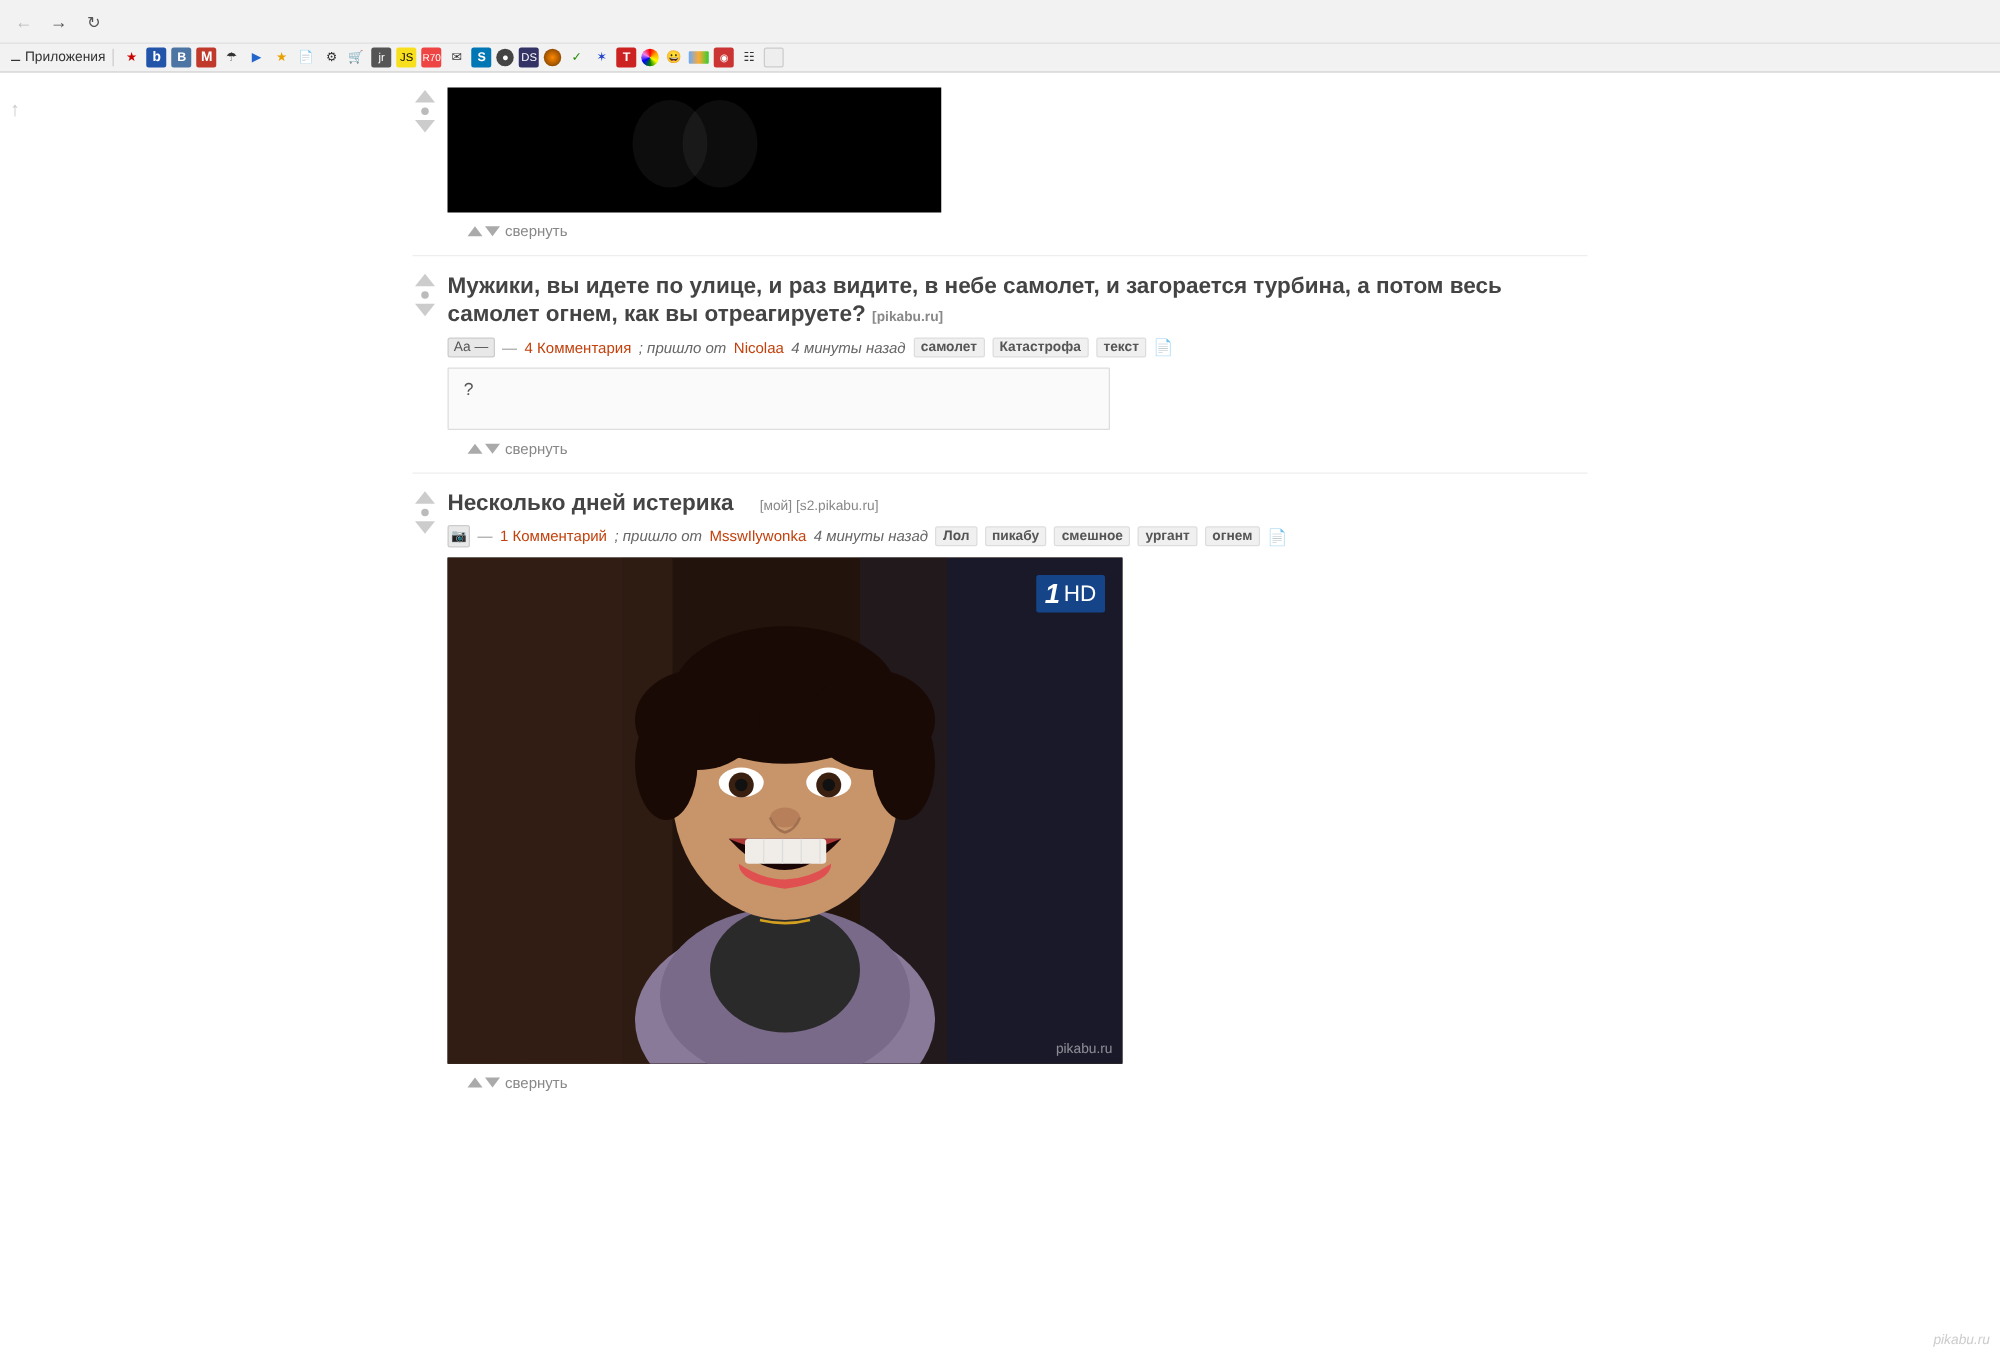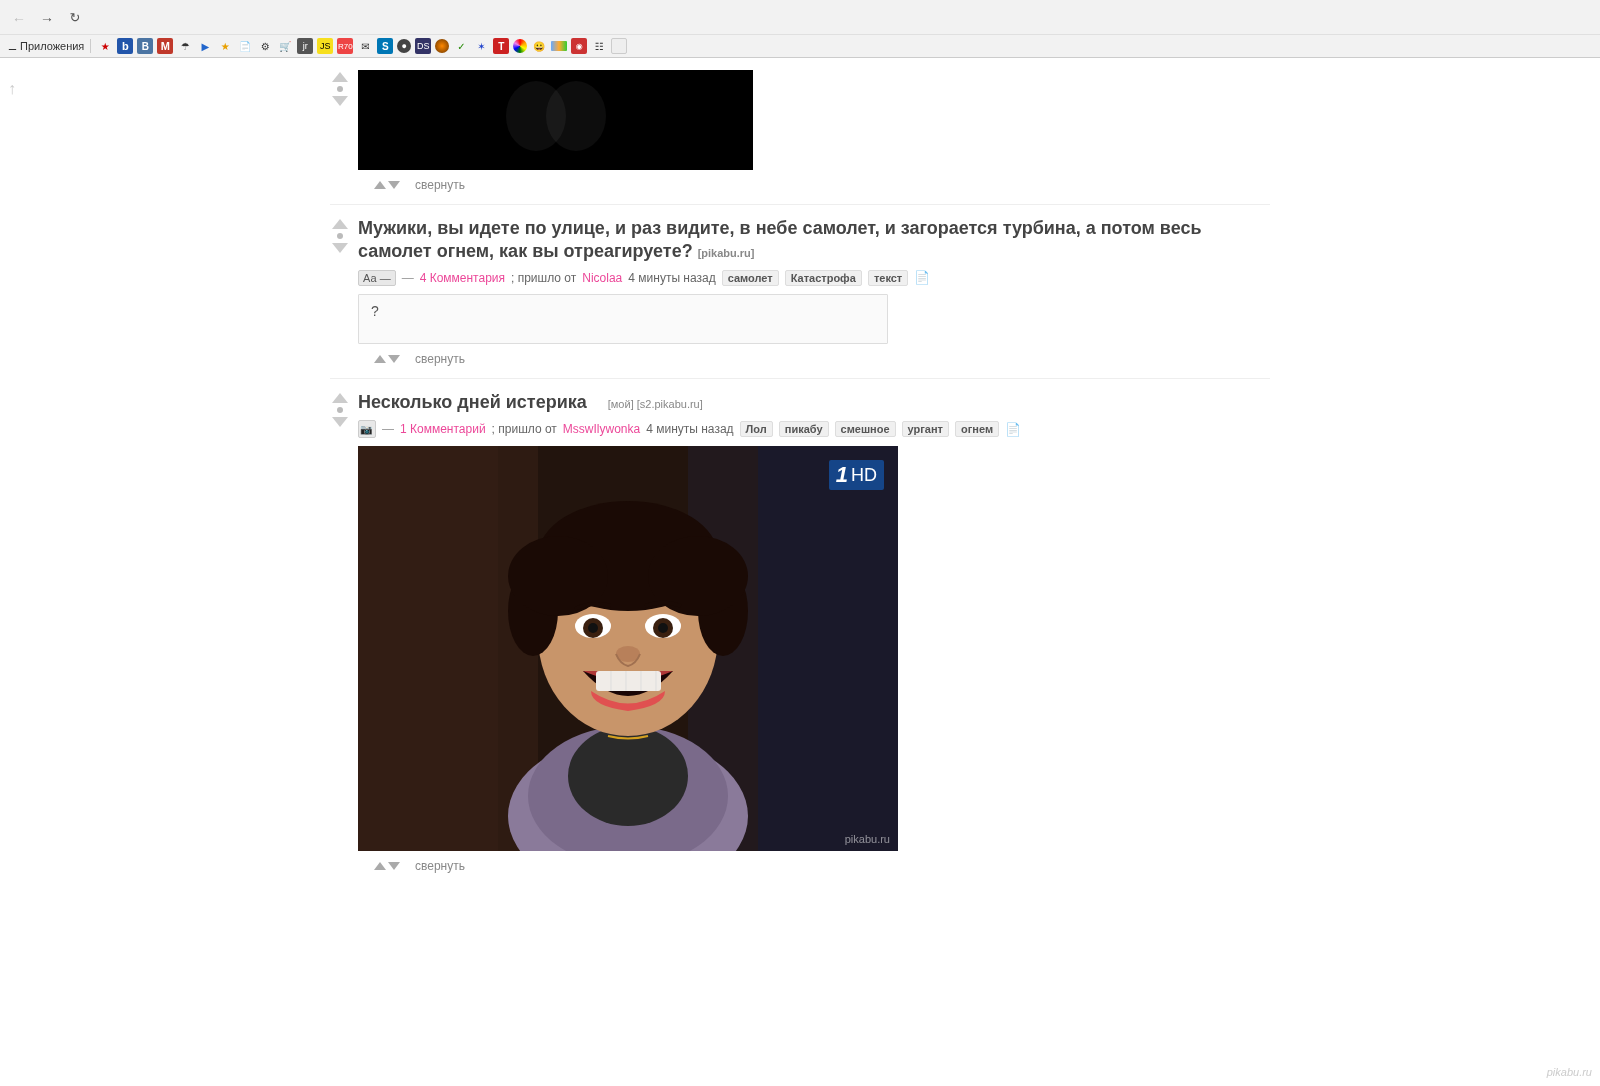--- a/index.html
+++ b/index.html
@@ -124,21 +124,21 @@
     }
     .dark-image-content {
       color: rgba(255,255,255,0.15);
       font-size: 40px;
     }
 
     
     .collapse-row {
       display: flex;
       align-items: center;
-      gap: 15px;
+      gap: 4px;
       margin-top: 4px;
       margin-left: 16px;
     }
     .collapse-arrows {
       display: flex; gap: 2px;
     }
     .arr-up, .arr-down {
       width: 0; height: 0;
       cursor: pointer;
     }
@@ -187,22 +187,22 @@
     .meta-aa {
       background: #e8e8e8;
       border: 1px solid #ccc;
       border-radius: 2px;
       padding: 1px 4px;
       font-size: 11px;
       color: #555;
       cursor: pointer;
     }
     .meta-dash { color: #999; }
-    .meta-link { color: #ec4899; text-decoration: none; cursor: pointer; }
-    .meta-text { color: #666; }
+    .meta-link { color: #c2410c; text-decoration: none; cursor: pointer; }
+    .meta-text { color: #666; font-style: italic; }
     .tag-badge {
       background: #f0f0f0;
       border: 1px solid #ddd;
       border-radius: 2px;
       padding: 1px 5px;
       font-size: 11px;
       color: #555;
       cursor: pointer;
       font-weight: bold;
     }

